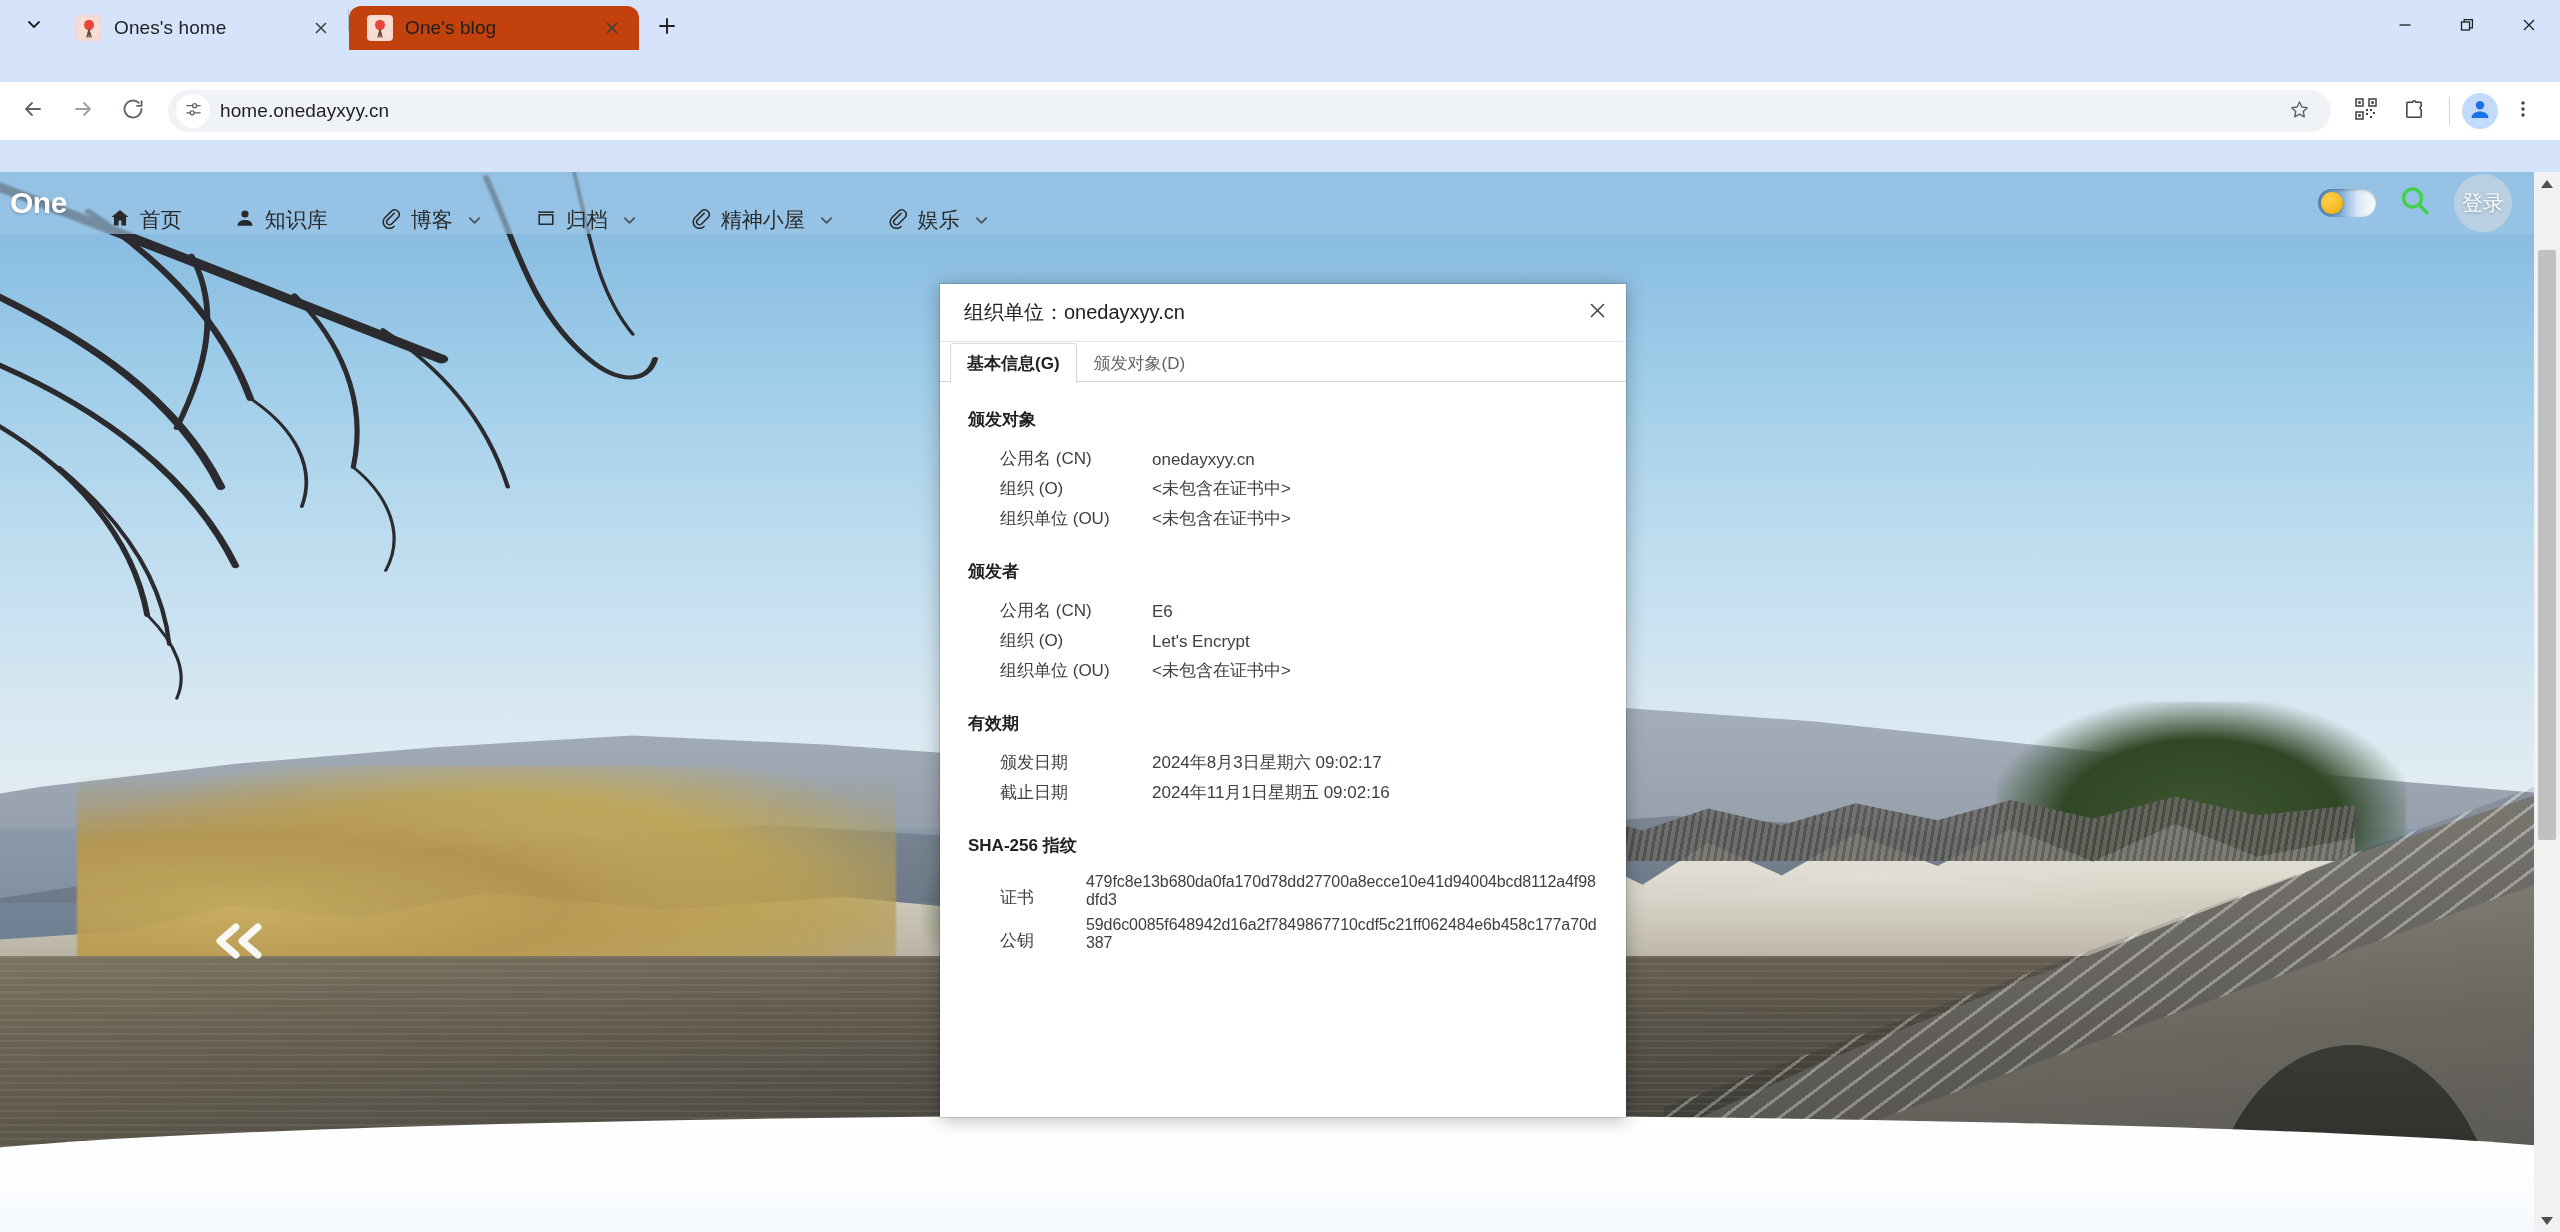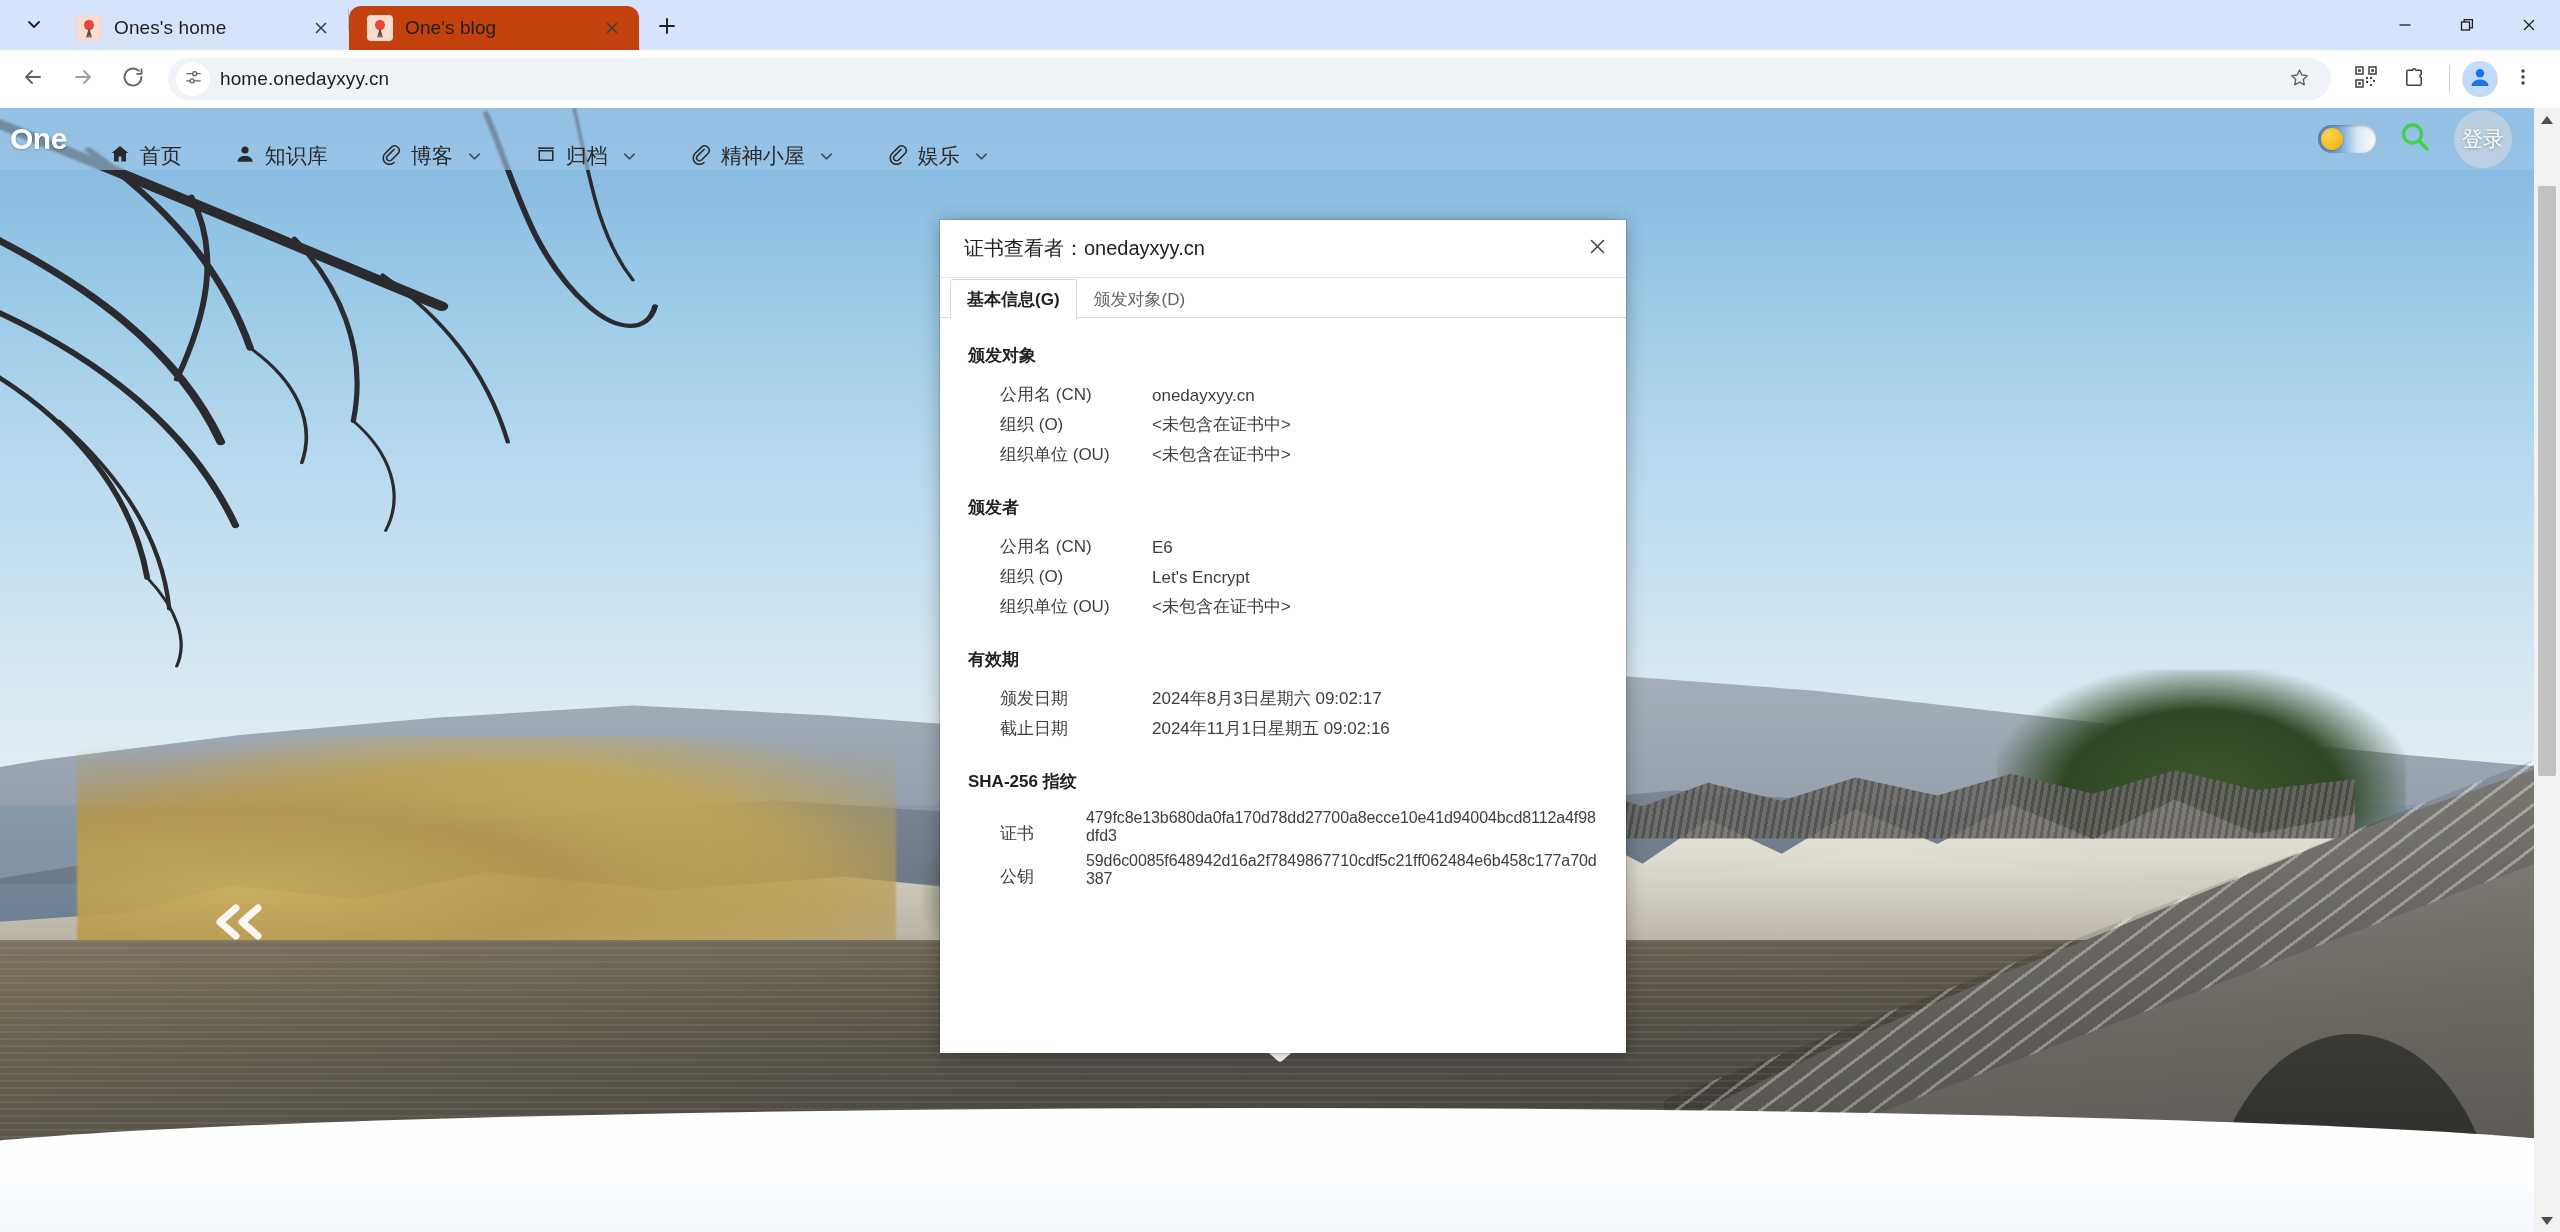--- a/index.html
+++ b/index.html
@@ -4,21 +4,21 @@
 <style>
   * { box-sizing: border-box; margin: 0; padding: 0; }
   html, body {
     width: 2560px; height: 1232px;
     overflow: hidden;
     font-family: "Liberation Sans", "DejaVu Sans", sans-serif;
     background: #d6e4fb;
   }
 
   
-  .browser { position: absolute; inset: 0; display: flex; flex-direction: column; }
+  .browser { position: absolute; inset: 0; display: flex; flex-direction: column; gap: 32px; }
 
   .tabstrip {
     height: 50px; background: #d6e4fb;
     display: flex; align-items: flex-end; padding-left: 10px; position: relative;
   }
   .tab-list-btn {
     width: 48px; height: 40px; margin-bottom: 4px;
     display: flex; align-items: center; justify-content: center;
     border-radius: 8px; cursor: pointer; flex: 0 0 auto;
   }
@@ -654,21 +654,21 @@
               <path d="M6 9L0 1h12z"></path>
             </svg>
         </span>
       </div>
     </div>
 
     <div class="certdlg">
 
       <div class="cert-titlebar">
         <div class="cert-title">
-          <span>证书查看者：</span><span class="host">onedayxyy.cn</span>
+          <span>组织单位：</span><span class="host">onedayxyy.cn</span>
         </div>
         <div class="cert-close">
           <span>
             <svg width="19" height="19" viewBox="0 0 19 19" stroke="#3c4043" stroke-width="1.5" stroke-linecap="round">
                 <path d="M3.5 3.5l12 12M15.5 3.5l-12 12"></path>
               </svg>
           </span>
         </div>
       </div>
 

